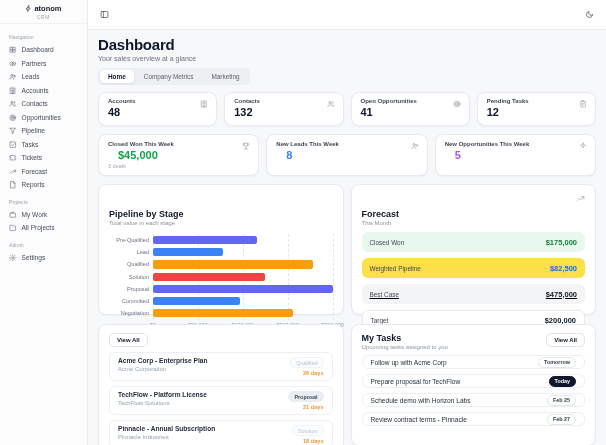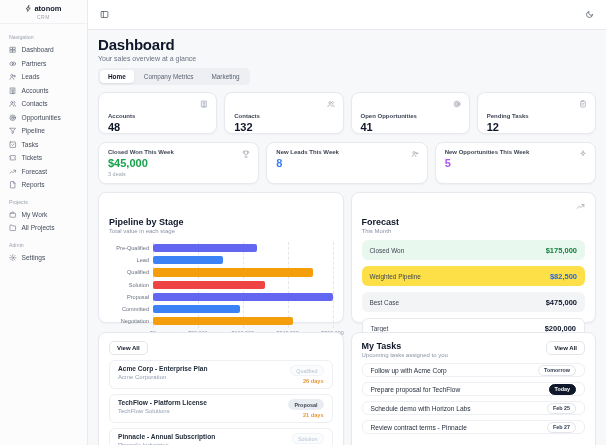--- a/index.html
+++ b/index.html
@@ -27,28 +27,28 @@
   .page-title { font-size:15px; font-weight:700; color:#0f172a; letter-spacing:-.2px; }
   .page-sub { font-size:7px; color:#6b7280; margin-top:2px; }
 
   .tabs { display:inline-flex; background:#edeff3; border-radius:5px; padding:2px; margin-top:6px; gap:2px; }
   .tab { border:none; background:transparent; font-size:6.4px; color:#5b6472; padding:3px 8px; border-radius:4px; cursor:pointer; font-family:inherit; }
   .tab.v-active { background:#fff; color:#0f172a; font-weight:700; box-shadow:0 1px 2px rgba(0,0,0,.08); }
 
   .card { background:#fff; border:1px solid #e7e9ef; border-radius:8px; box-shadow:0 1px 2px rgba(16,24,40,.04); }
 
   .stats { display:grid; grid-template-columns:repeat(4,1fr); gap:7px; margin-top:7px; }
-  .stat-card { padding:20px 9px; position:relative; height:34px; }
+  .stat-card { padding:5px 9px; position:relative; height:34px; }
   .stat-label { font-size:6px; color:#3f4654; font-weight:600; }
   .stat-value { font-size:11px; font-weight:700; color:#0f172a; margin-top:2px; }
   .stat-card .ic, .weekly-card .ic { position:absolute; top:7px; right:8px; width:8px; height:8px; color:#9ca3af; }
 
   .weekly { display:grid; grid-template-columns:repeat(3,1fr); gap:7px; margin-top:8px; }
   .weekly-card { padding:6px 9px; position:relative; height:42px; }
-  .weekly-value { font-size:11px; font-weight:700; margin-top:2px; }
+  .weekly-value { font-size:11px; font-weight:700; margin-top:2px;margin-left:10px; }
   .weekly-sub { font-size:5.5px; color:#9ca3af; margin-top:2px; }
   .weekly-sub:empty { display:none; }
 
   .panels { display:grid; grid-template-columns:1fr 1fr; gap:7px; margin-top:8px; }
   .panel { padding:24px 10px; height:131px; position:relative; }
   .panel-title { font-size:9px; font-weight:700; color:#0f172a; }
   .panel-sub { font-size:6px; color:#8a94a6; margin-top:1px; }
   .corner-ic { position:absolute; top:9px; right:10px; width:9px; height:9px; color:#9ca3af; }
 
   
@@ -449,21 +449,21 @@
               <div class="f-row" style="background: rgb(233, 248, 239);">
                 <span class="f-label">Closed Won</span>
                 <span class="f-value" style="color: rgb(21, 128, 61);">$175,000</span>
               </div>
 
               <div class="f-row" style="background: #fde047; border-radius: 6px;">
                 <span class="f-label">Weighted Pipeline</span>
                 <span class="f-value" style="color: rgb(37, 99, 235);">$82,500</span>
               </div>
 
-              <div class="f-row" style="background: rgb(243, 244, 246);">
+              <div class="f-row" style="background: rgb(243, 244, 246); text-decoration: underline;">
                 <span class="f-label">Best Case</span>
                 <span class="f-value" style="color: rgb(15, 23, 42);">$475,000</span>
               </div>
 
               <div class="f-row v-outline" style="background: rgb(255, 255, 255);">
                 <span class="f-label">Target</span>
                 <span class="f-value" style="color: rgb(15, 23, 42); text-decoration: underline;">$200,000</span>
               </div>
             </div>
         </section>

